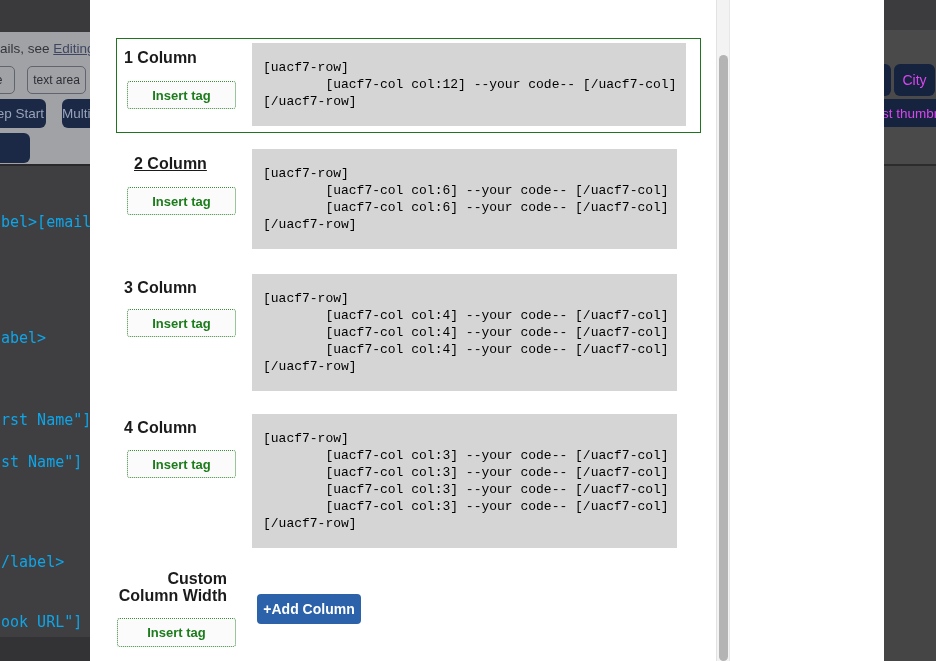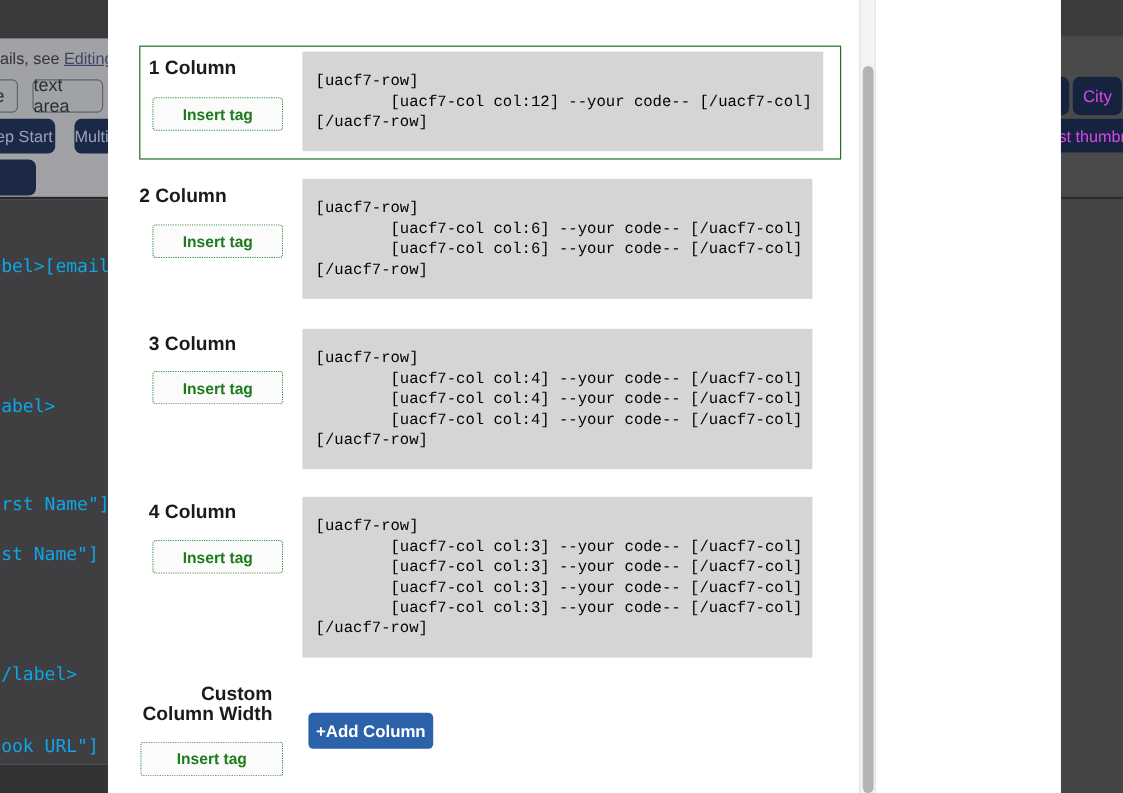--- a/index.html
+++ b/index.html
@@ -7,21 +7,21 @@
               font-family:"Liberation Sans", sans-serif; }
   .stage { position:relative; width:936px; height:661px; overflow:hidden; }
 
   
   .bg-left { position:absolute; left:0; top:0; width:90px; height:661px;
              background:#a1a2a6; overflow:hidden; z-index:1; }
   .bg-left .admin-bar { position:absolute; left:0; top:0; width:103px; height:32px; background:#3a3a3c; }
   .hint { position:absolute; left:0; top:41px; width:140px; font-size:13.5px; color:#33343c; white-space:nowrap; }
   .hint a { color:#3f4662; text-decoration:underline; }
   .tagbtn { position:absolute; height:28px; border:1px solid #60646e; border-radius:5px;
-            color:#2b2e35; font-size:15px; display:flex; align-items:center; justify-content:center; }
+            color:#2b2e35; font-size:12px; display:flex; align-items:center; justify-content:center; }
   .navybtn { position:absolute; height:29px; background:#1b2946; border-radius:6px;
              color:#98a2b8; font-size:13.5px; display:flex; align-items:center; justify-content:center; overflow:hidden; }
   .editor-divider { position:absolute; left:0; top:164px; width:103px; height:2px; background:#29292b; }
   .bg-editor { position:absolute; left:0; top:166px; width:103px; height:471px; background:#3f3f41; overflow:hidden; }
   .bg-editor .codeline { position:absolute; left:1px; font-family:"DejaVu Sans Mono", monospace;
                          font-size:15px; color:#0ea5e9; white-space:pre; }
   .below-editor { position:absolute; left:0; top:637px; width:103px; height:24px; background:#333335; }
 
   
   .bg-right { position:absolute; left:884px; top:0; width:52px; height:661px;
@@ -98,21 +98,21 @@
 
   <div class="modal">
 
     <div class="highlight-box"></div>
     <div class="sec-label" style="left:21px; top:49px;">1 Column</div>
     <button class="insert-btn" style="left:24px; top:81px;">Insert tag</button>
     <pre class="codeblock" style="top:43px; width:434px;">[uacf7-row]
         [uacf7-col col:12] --your code-- [/uacf7-col]
 [/uacf7-row]</pre>
 
-    <div class="sec-label" style="left:13px; top:155px;">2 Column</div>
+    <div class="sec-label" style="left:31px; top:155px;text-decoration:underline;">2 Column</div>
     <button class="insert-btn" style="left:24px; top:187px;">Insert tag</button>
     <pre class="codeblock" style="top:149px;">[uacf7-row]
         [uacf7-col col:6] --your code-- [/uacf7-col]
         [uacf7-col col:6] --your code-- [/uacf7-col]
 [/uacf7-row]</pre>
 
     <div class="sec-label" style="left:21px; top:279px;">3 Column</div>
     <button class="insert-btn" style="left:24px; top:309px;">Insert tag</button>
     <pre class="codeblock" style="top:274px;">[uacf7-row]
         [uacf7-col col:4] --your code-- [/uacf7-col]

